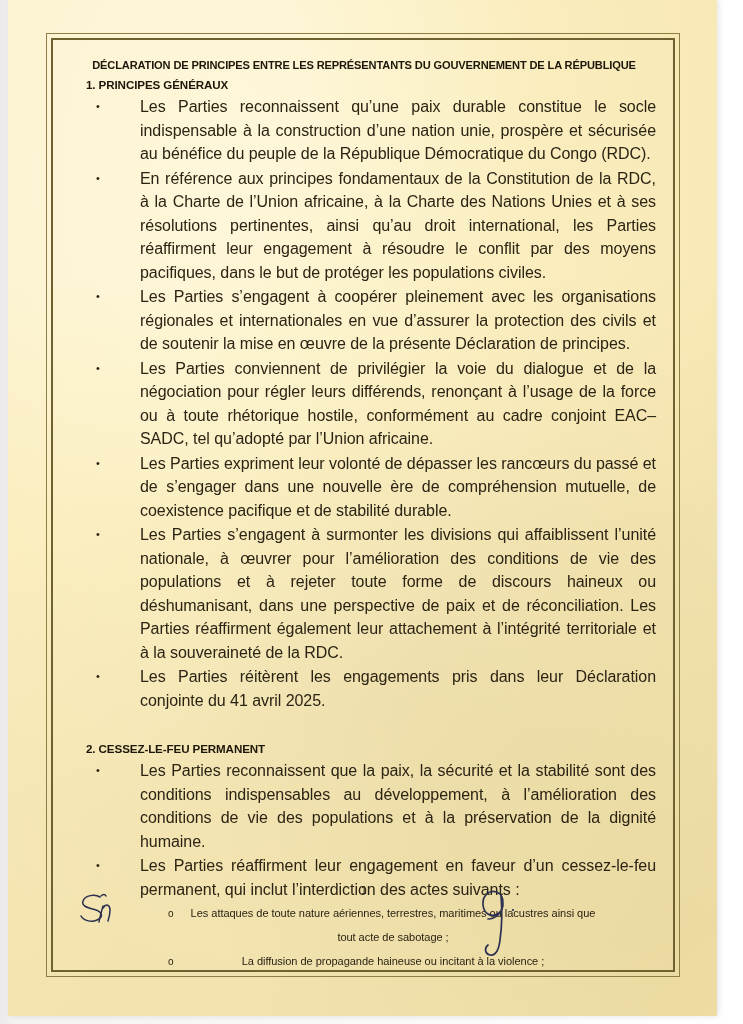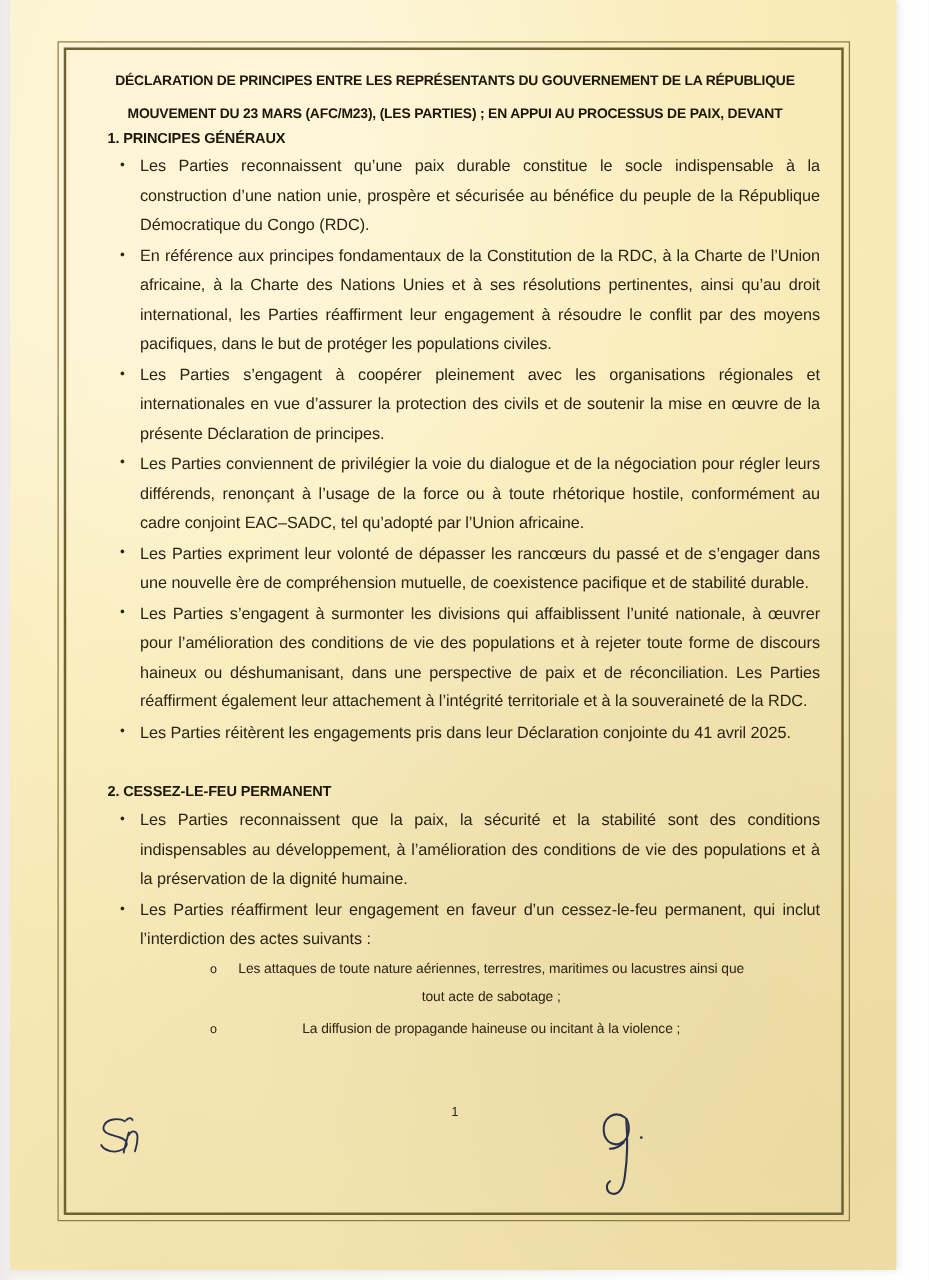--- a/index.html
+++ b/index.html
@@ -104,27 +104,28 @@
   .bullet-marker {
     position: absolute;
     left: 28px;
     top: 0px;
     font-size: 11px;
     line-height: 23.5px;
     color: #2a2312;
   }
   .bullet-text {
     display: block;
-    font-size: 13px;
+    font-size: 16px;
     line-height: 23.5px;
     text-align: justify;
     text-justify: inter-word;
     color: #2b2414;
     letter-spacing: -0.05px;
     padding-right: 4px;
+    margin-left: 28px;
   }
 
   
   .sub-list { margin: 0; padding: 0; list-style: none; }
   .sub-item {
     position: relative;
     padding-left: 118px;
     margin: 0 0 1px 0;
   }
   .sub-marker {
@@ -169,21 +170,20 @@
   <div id="paper-sheet">
     <div id="paper-grain"></div>
 
     <div id="border-outer"></div>
     <div id="border-inner"></div>
 
     <div id="content">
 
       <h1 class="doc-title">
         <span class="title-line">DÉCLARATION DE PRINCIPES ENTRE LES REPRÉSENTANTS DU GOUVERNEMENT DE LA RÉPUBLIQUE</span>
-        <span class="title-line">MOUVEMENT DU 23 MARS (AFC/M23), (LES PARTIES) ; EN APPUI AU PROCESSUS DE PAIX, DEVANT</span>
       </h1>
 
       <div class="section-heading">1. PRINCIPES GÉNÉRAUX</div>
 
       <ul class="bullet-list">
         <li class="bullet-item">
           <span class="bullet-marker">•</span>
           <span class="bullet-text">Les Parties reconnaissent qu’une paix durable constitue le socle indispensable à la construction d’une nation unie, prospère et sécurisée au bénéfice du peuple de la République Démocratique du Congo (RDC).</span>
         </li>
         <li class="bullet-item">

